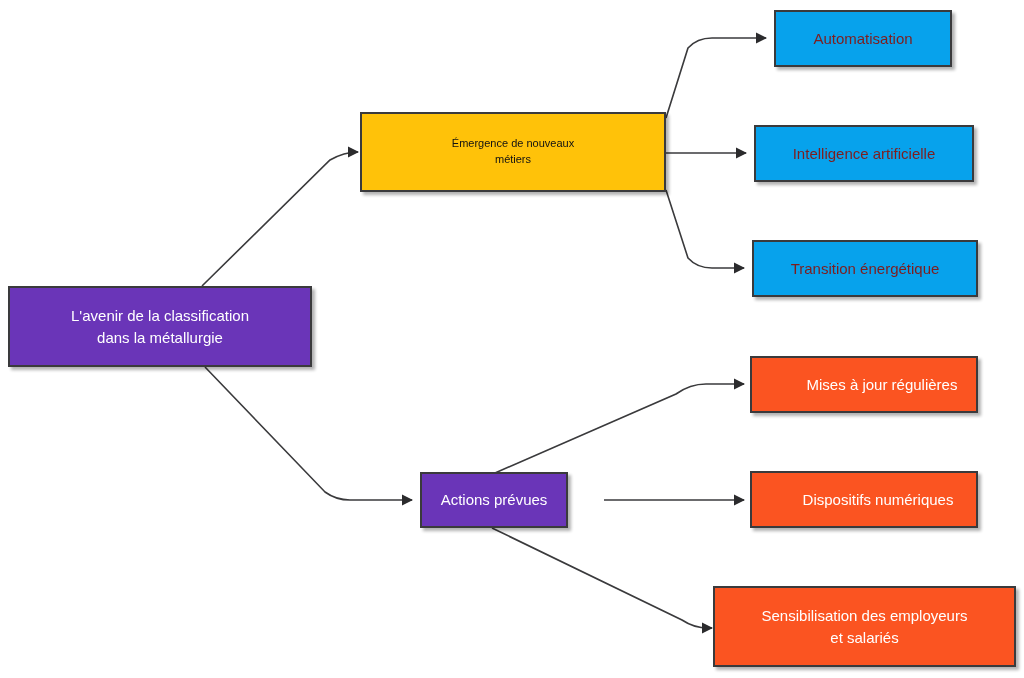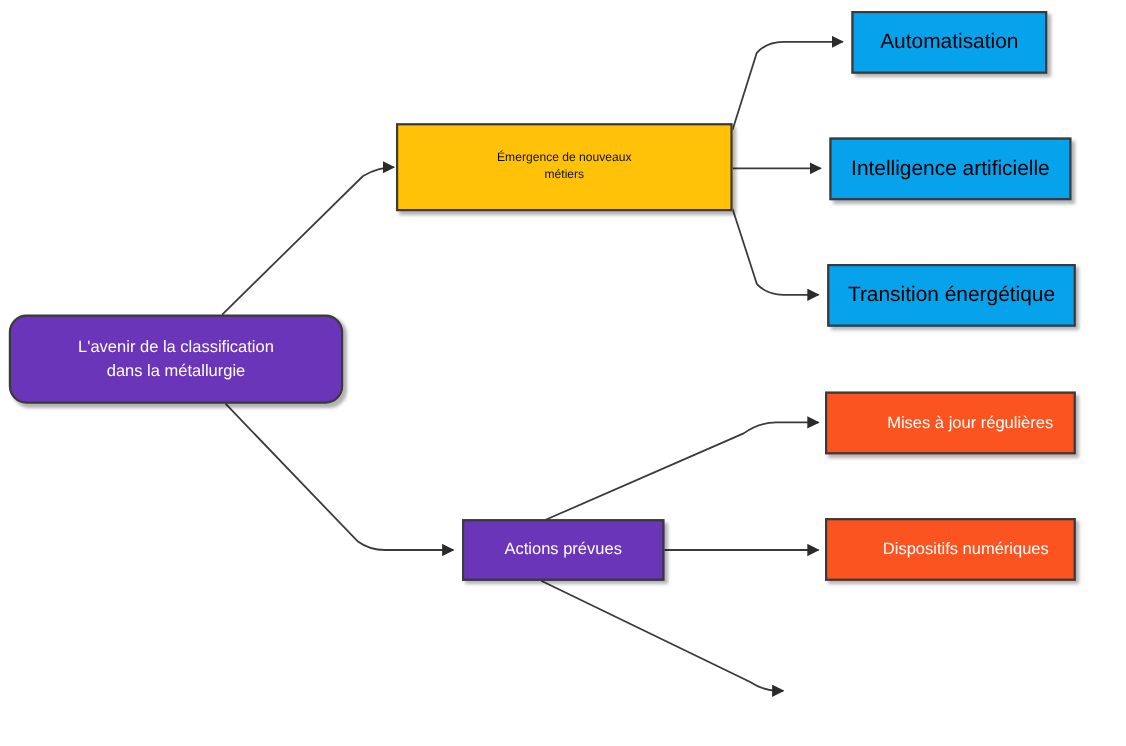--- a/index.html
+++ b/index.html
@@ -36,24 +36,24 @@
     text-align: center;
     line-height: 1.45;
     box-shadow: 3px 3px 3px rgba(0,0,0,0.30);
     z-index: 2;
   }
   .node .node-label {
     display: block;
     padding: 0 8px;
     white-space: pre-line;
   }
-  .n-root   { background: #6a35b8; color: #ffffff; font-size: 15px; border-radius: 16px; }
+  .n-root   { background: #6a35b8; color: #ffffff; font-size: 15px; }
   .n-branch { background: #6a35b8; color: #ffffff; font-size: 15px; }
   .n-yellow { background: #ffc209; color: #121212; font-size: 11px; }
-  .n-blue   { background: #07a2ec; color: #000000; font-size: 19px; }
+  .n-blue   { background: #07a2ec; color: #7f1d1d; font-size: 15px; }
   .n-orange { background: #fb5421; color: #ffffff; font-size: 15px; }
 </style>
 </head>
 <body>
 
 <div id="canvas">
 
   <svg id="edges" viewBox="0 0 1024 678" width="1024" height="678" xmlns="http://www.w3.org/2000/svg">
     <defs>
       <marker id="arrow" viewBox="0 0 10 10" refX="9" refY="5" markerWidth="7" markerHeight="7" orient="auto-start-reverse">
@@ -81,21 +81,21 @@
   <div class="node n-root" style="left:8px; top:286px; width:304px; height:81px;">
     <span class="node-label">L'avenir de la classification
 dans la métallurgie</span>
   </div>
 
   <div class="node n-yellow" style="left:360px; top:112px; width:306px; height:80px;">
     <span class="node-label">Émergence de nouveaux
 métiers</span>
   </div>
 
-  <div class="node n-branch" style="left:420px; top:472px; width:184px; height:56px;">
+  <div class="node n-branch" style="left:420px; top:472px; width:148px; height:56px;">
     <span class="node-label">Actions prévues</span>
   </div>
 
   <div class="node n-blue" style="left:774px; top:10px; width:178px; height:57px;">
     <span class="node-label">Automatisation</span>
   </div>
 
   <div class="node n-blue" style="left:754px; top:125px; width:220px; height:57px;">
     <span class="node-label">Intelligence artificielle</span>
   </div>
@@ -105,14 +105,18 @@
   </div>
 
   <div class="node n-orange" style="left:750px; top:356px; width:228px; height:57px;padding-left:36px;">
     <span class="node-label">Mises à jour régulières</span>
   </div>
 
   <div class="node n-orange" style="left:750px; top:471px; width:228px; height:57px;padding-left:28px;">
     <span class="node-label">Dispositifs numériques</span>
   </div>
 
+  <div class="node n-orange" style="left:713px; top:586px; width:303px; height:81px;">
+    <span class="node-label">Sensibilisation des employeurs
+et salariés</span>
+  </div>
 
 </div>
 
 </body></html>

